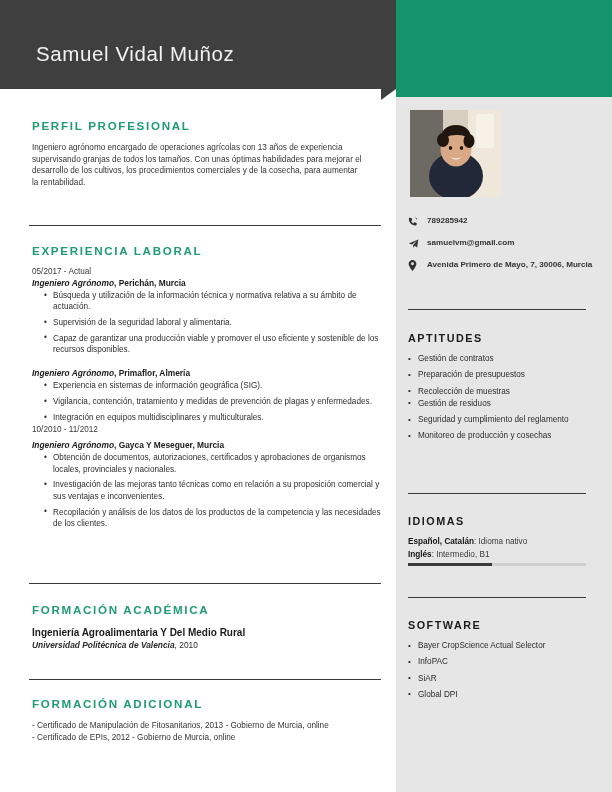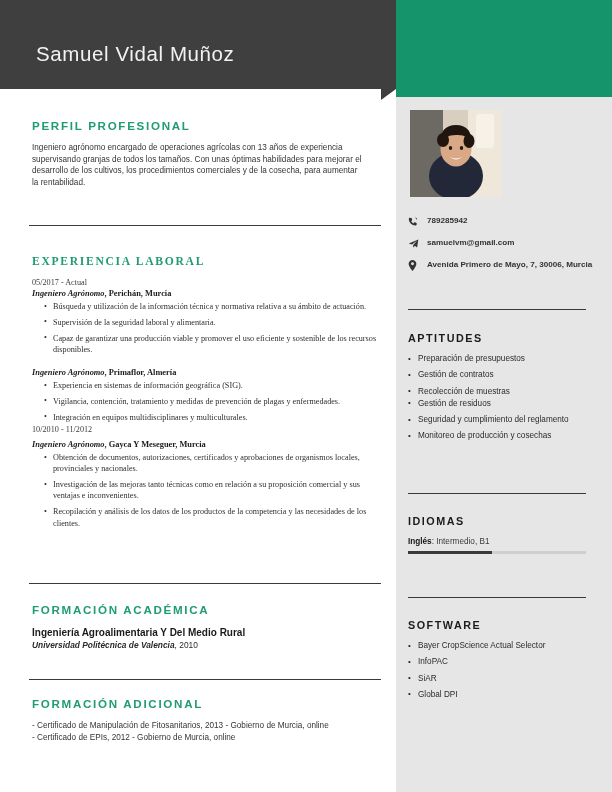--- a/index.html
+++ b/index.html
@@ -244,33 +244,36 @@
         <span class="contact-txt">Avenida Primero de Mayo, 7, 30006, Murcia</span>
       </div>
 
     </div>
 
     <div class="side-divider" style="position:absolute;left:12px;top:212px;width:178px;"></div>
 
     <div class="side-sec" style="top:235px;">
       <div class="side-h">APTITUDES</div>
       <ul class="side-ul">
+        <li>Gestión de contratos</li>
         <li>Preparación de presupuestos</li>
-        <li>Gestión de contratos</li>
         <li style="margin-bottom:1px;">Recolección de muestras</li>
         <li>Gestión de residuos</li>
         <li>Seguridad y cumplimiento del reglamento</li>
         <li>Monitoreo de producción y cosechas</li>
       </ul>
     </div>
 
     <div class="side-divider" style="position:absolute;left:12px;top:396px;width:178px;"></div>
 
     <div class="side-sec" style="top:418px;">
       <div class="side-h">IDIOMAS</div>
+      <div class="lang-row">
+        <b>Español, Catalán</b><span>: Idioma nativo</span>
+      </div>
       <div class="lang-row">
         <b>Inglés</b><span>: Intermedio, B1</span>
       </div>
       <div class="lang-bar">
         <i id="lang-fill" style="width: 47%;"></i>
       </div>
     </div>
 
     <div class="side-divider" style="position:absolute;left:12px;top:500px;width:178px;"></div>
 
@@ -288,21 +291,21 @@
 
   <div class="main">
 
     <div style="position:absolute;top:119px;left:0;width:352px;">
       <div class="sec-h">PERFIL PROFESIONAL</div>
       <div class="para" style="margin-top:10px;width:330px;">Ingeniero agrónomo encargado de operaciones agrícolas con 13 años de experiencia supervisando granjas de todos los tamaños. Con unas óptimas habilidades para mejorar el desarrollo de los cultivos, los procedimientos comerciales y de la cosecha, para aumentar la rentabilidad.</div>
     </div>
 
     <div class="main-divider" style="position:absolute;top:225px;left:-3px;width:352px;"></div>
 
-    <div style="position:absolute;top:255px;left:0;width:352px;font-family:Liberation Serif, serif;">
+    <div style="position:absolute;top:244px;left:0;width:352px;">
       <div class="sec-h">EXPERIENCIA LABORAL</div>
 
       <div style="margin-top:9px;">
         <div class="job-date">05/2017 - Actual</div>
         <div class="job-title"><i>Ingeniero Agrónomo</i><span>, Perichán, Murcia</span></div>
         <ul class="main-ul">
           <li>Búsqueda y utilización de la información técnica y normativa relativa a su ámbito de actuación.</li>
           <li>Supervisión de la seguridad laboral y alimentaria.</li>
           <li style="margin-bottom:12px;">Capaz de garantizar una producción viable y promover el uso eficiente y sostenible de los recursos disponibles.</li>
         </ul>

